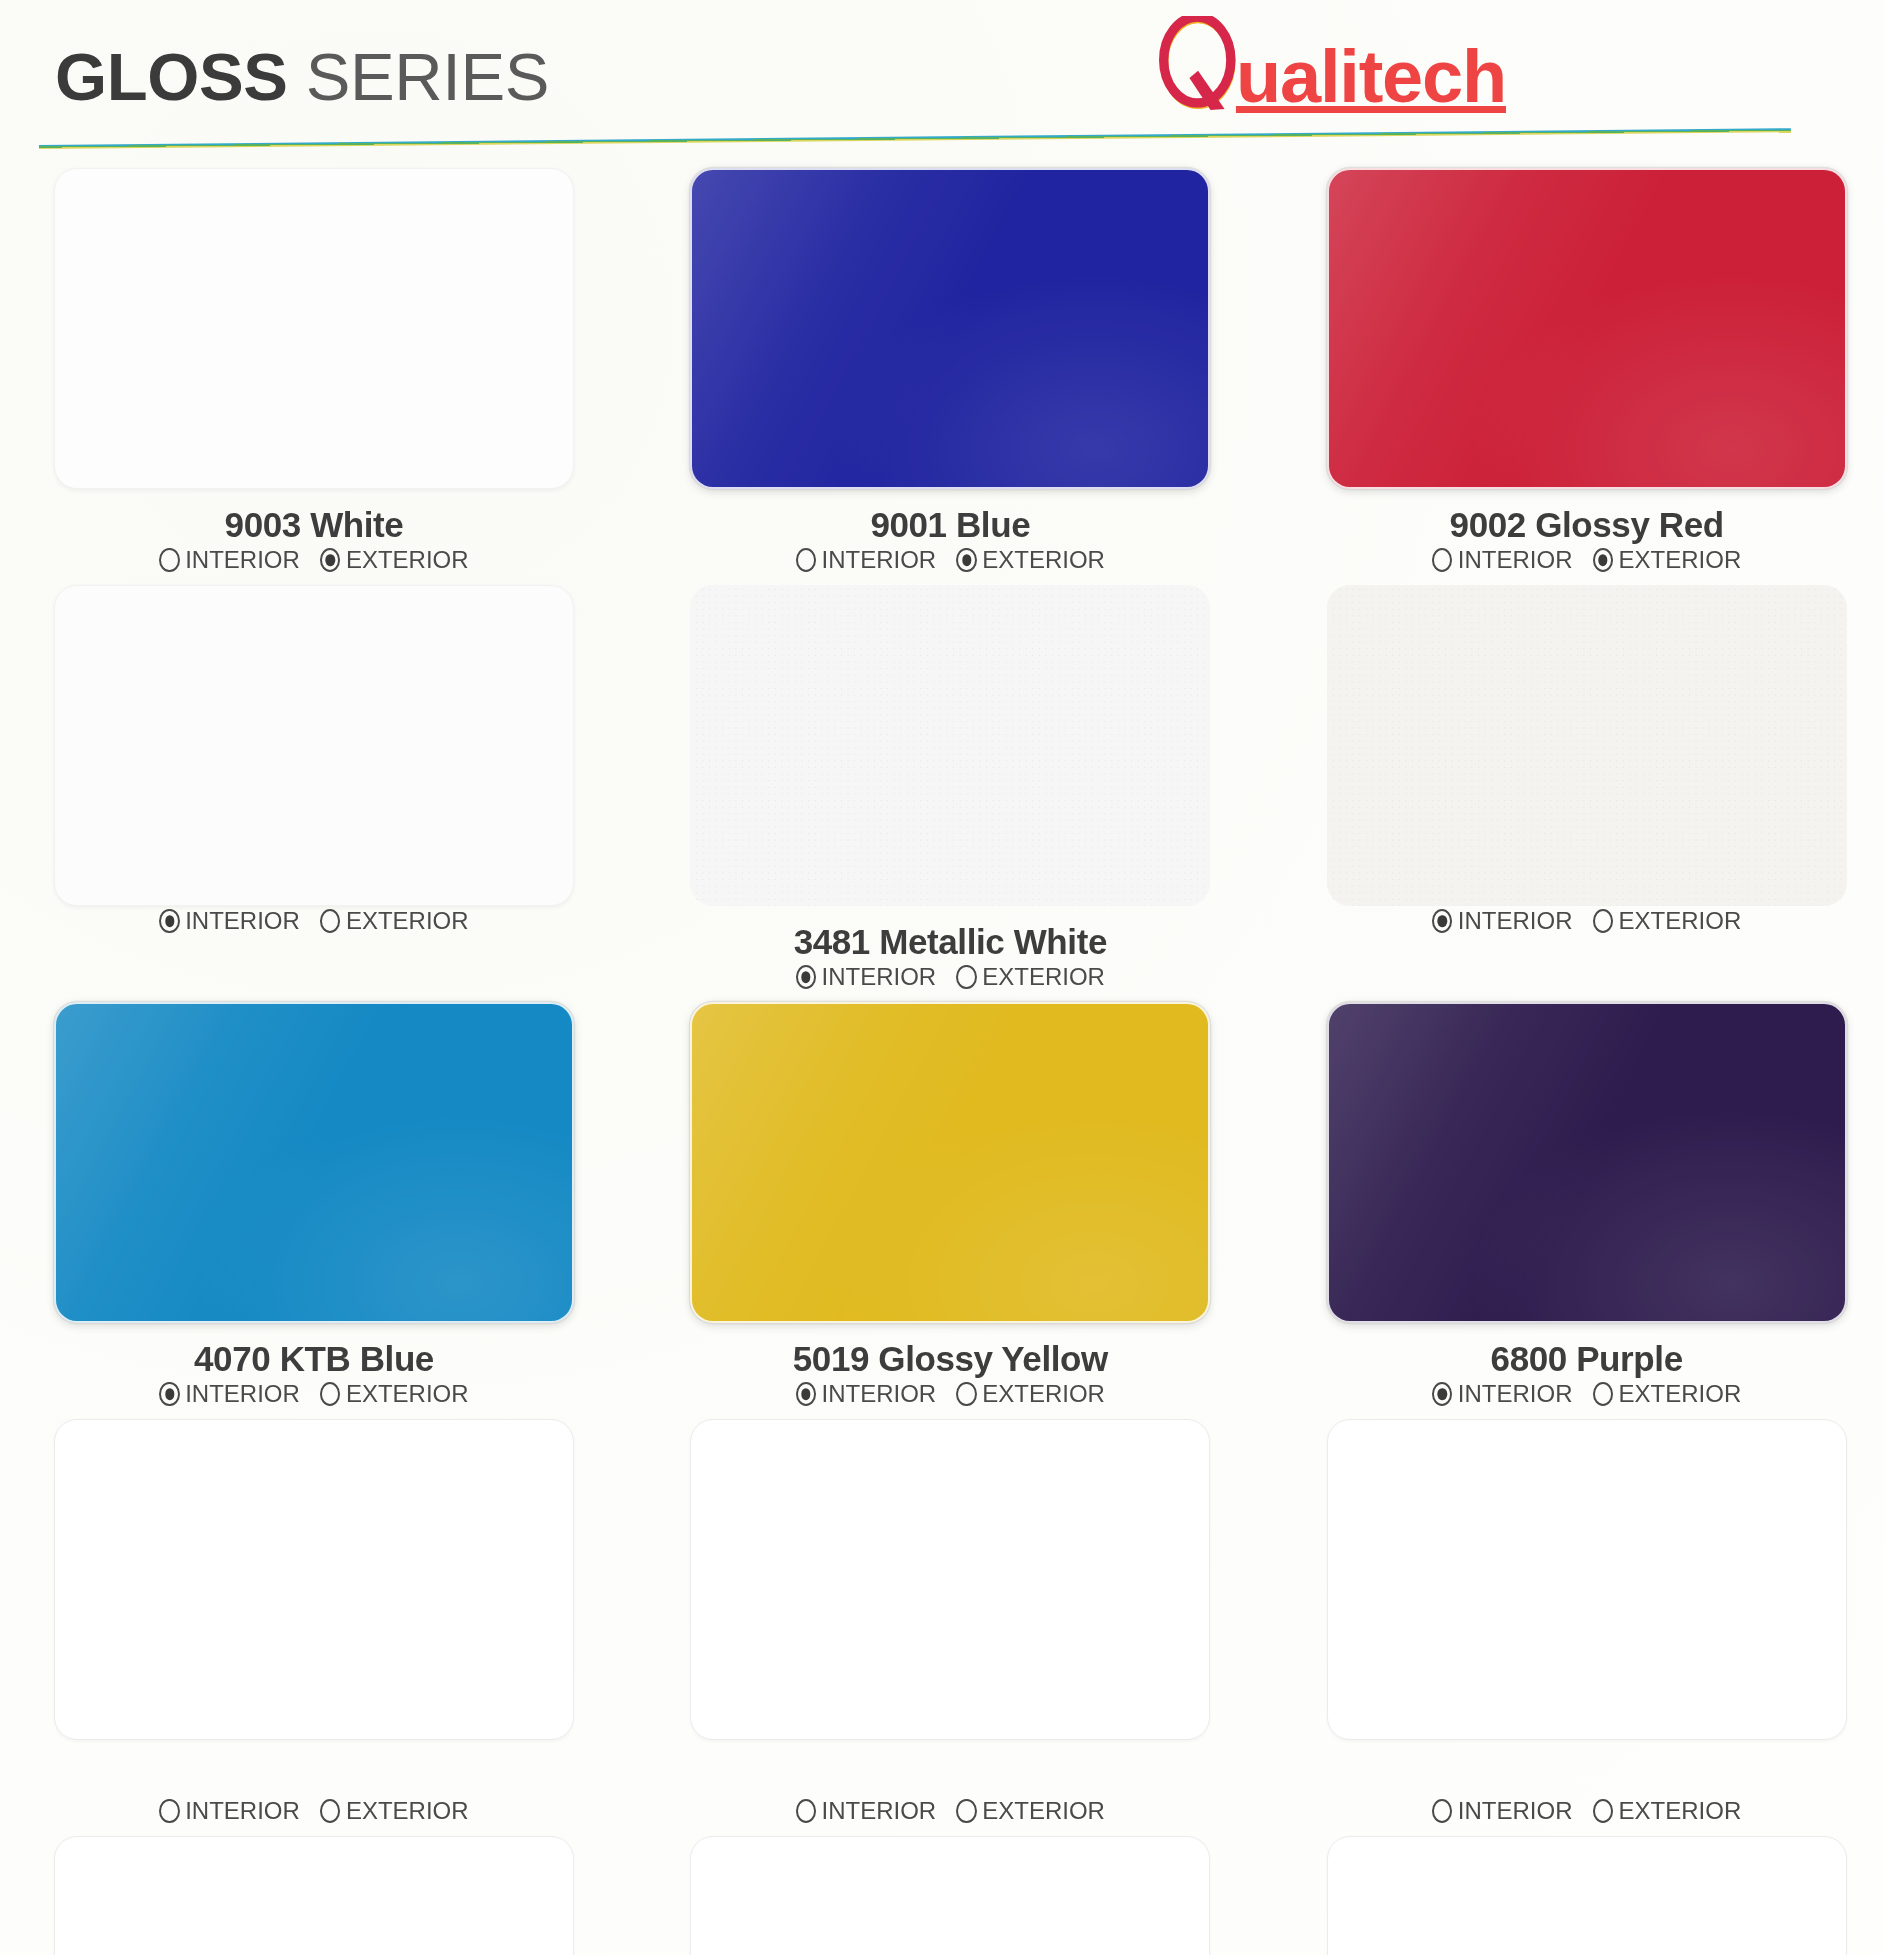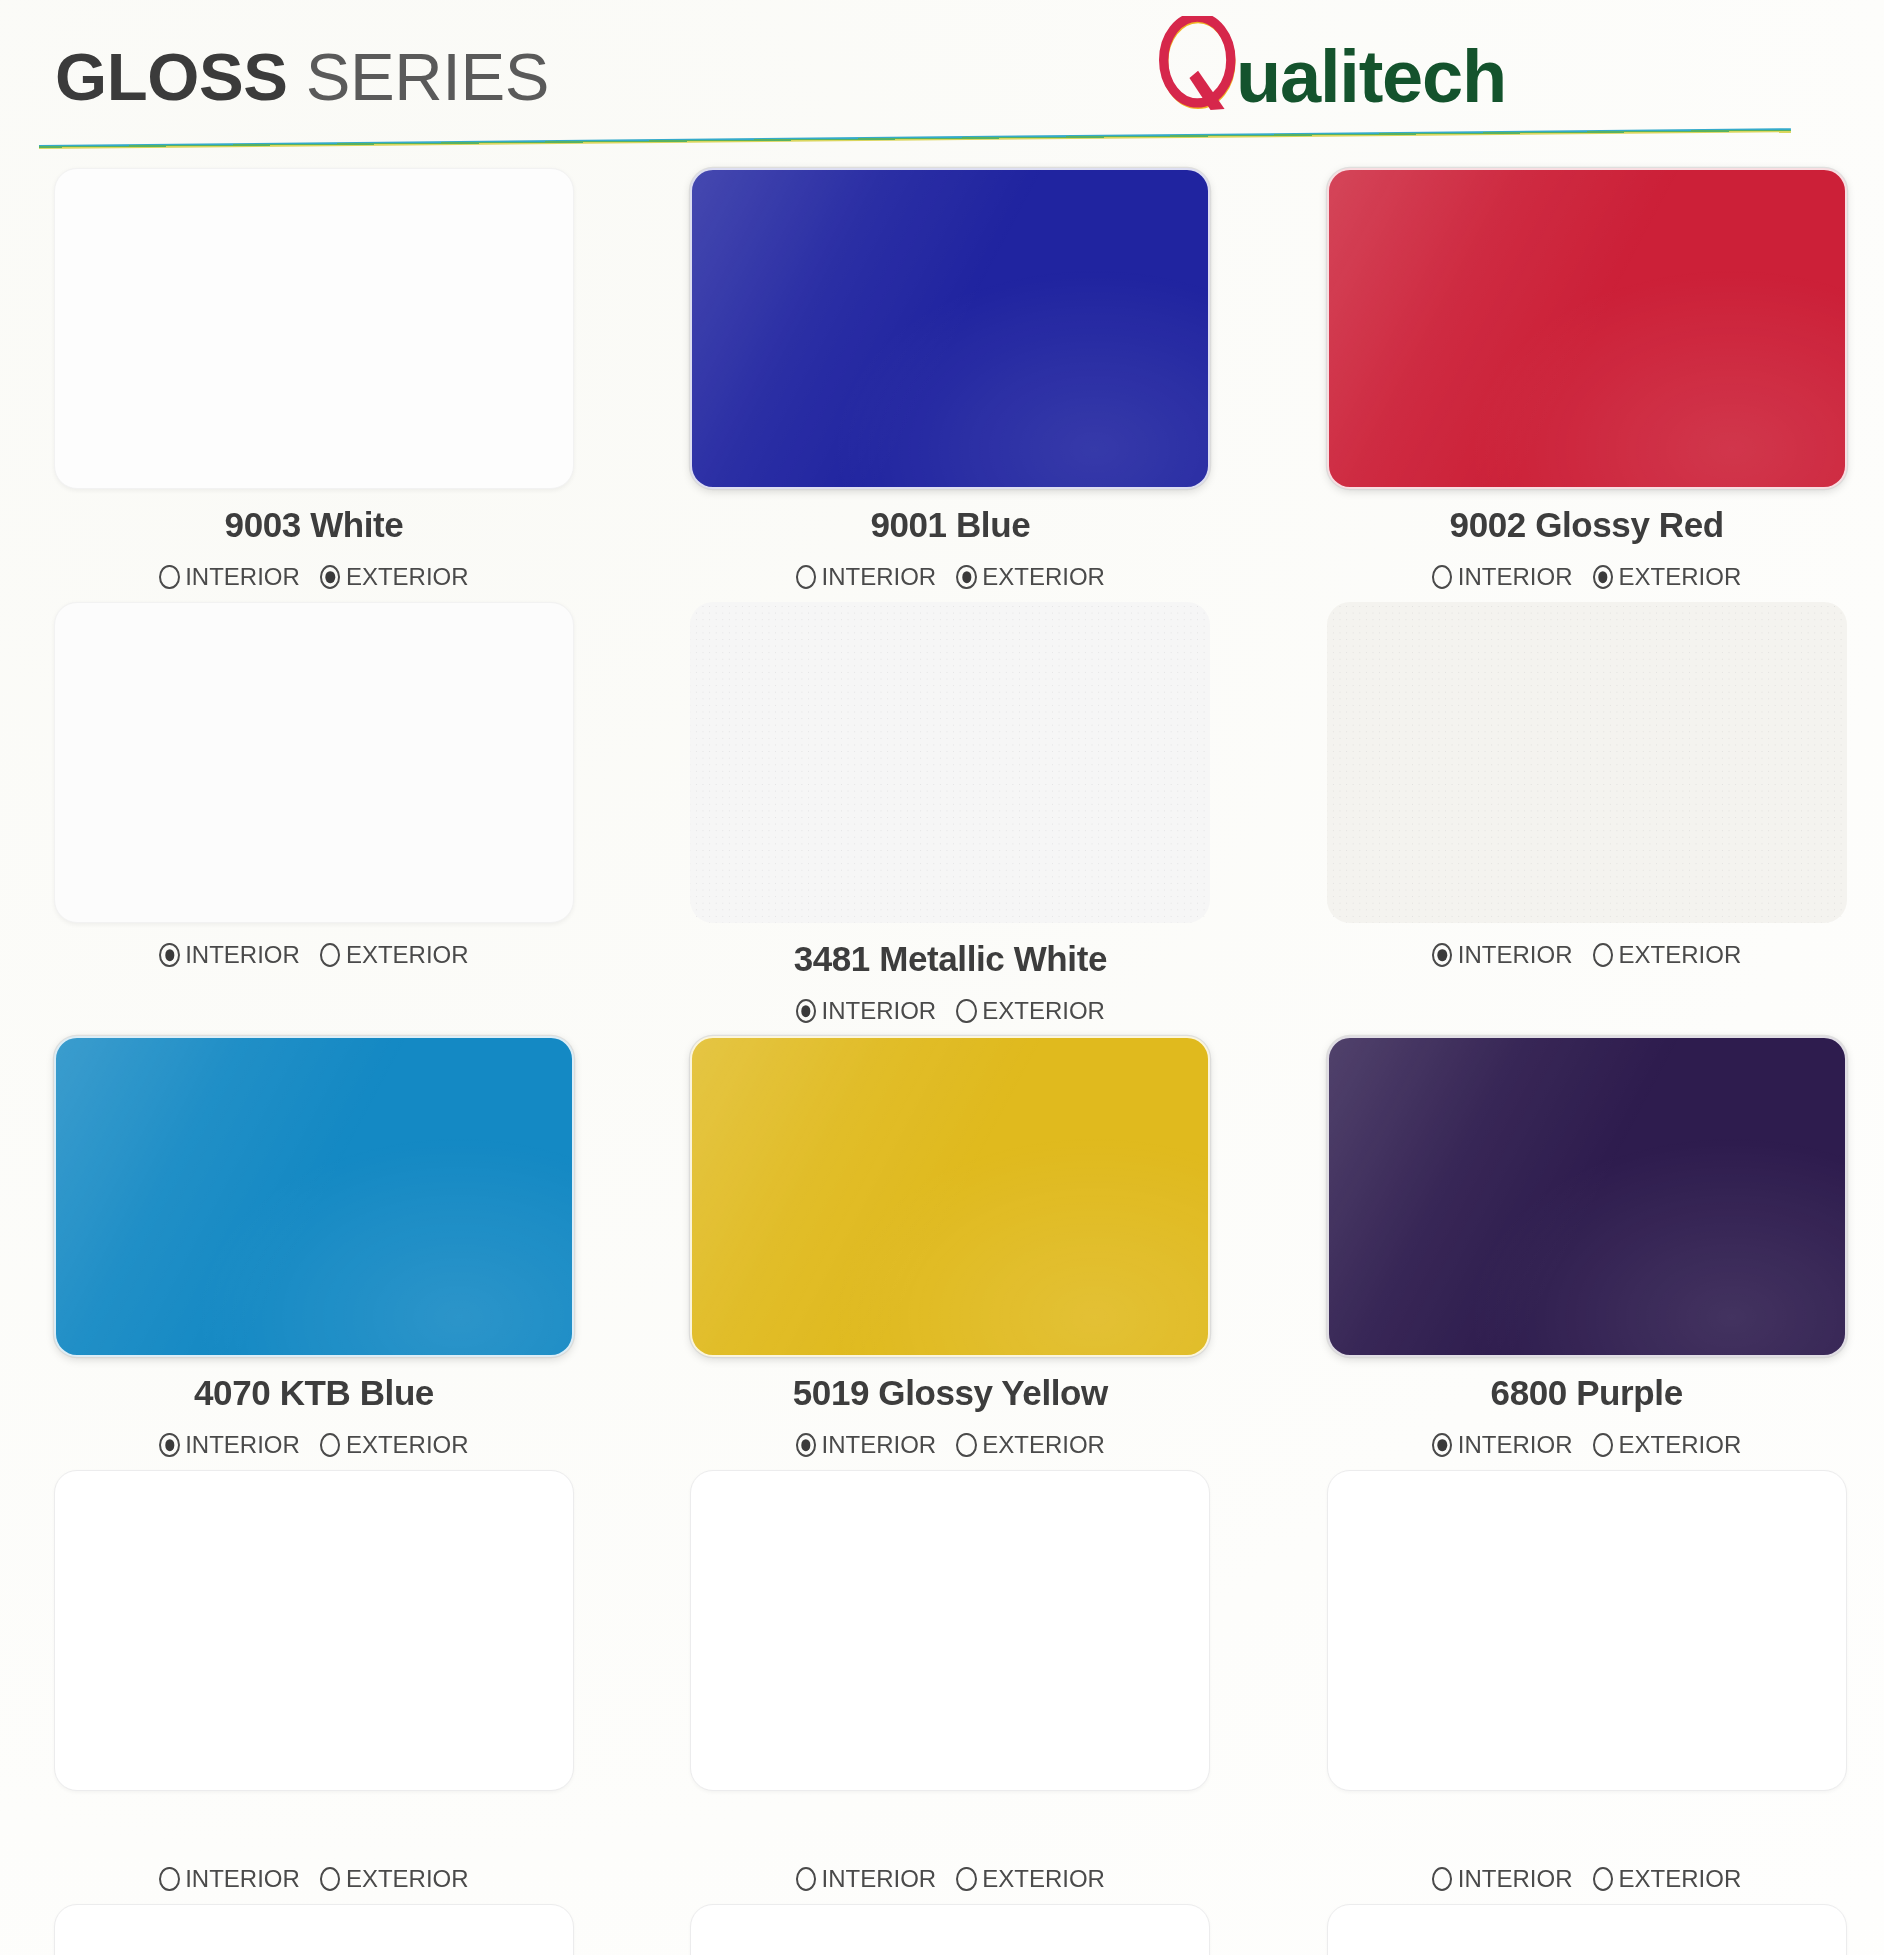--- a/index.html
+++ b/index.html
@@ -70,26 +70,27 @@
   .logo-q {
     position: relative;
     width: 82px;
     height: 98px;
     flex: 0 0 auto;
   }
   .logo-q svg { display: block; }
   .logo-word {
     font-size: 74px;
     font-weight: bold;
-    color: #14532d;
+    color: #ef4444;
     letter-spacing: -1.2px;
     margin-left: -5.5px;
     line-height: 1;
     position: relative;
     top: 11.7px;
+    text-decoration: underline;
   }
 
   .header-rule {
     position: absolute;
     left: 39px;
     top: 145px;
     width: 1752px;
     height: 4.3px;
     transform: rotate(-0.55deg);
     transform-origin: left center;
@@ -188,21 +189,20 @@
     letter-spacing: -0.4px;
   }
   .name.blank { visibility: hidden; }
 
   .options {
     width: 520px;
     display: flex;
     justify-content: center;
     align-items: center;
     gap: 20.3px;
-    margin-top: 17px;
     height: 30.5px;
   }
   .opt {
     display: flex;
     align-items: center;
     gap: 5.5px;
     white-space: nowrap;
   }
   .radio {
     width: 20.3px;

